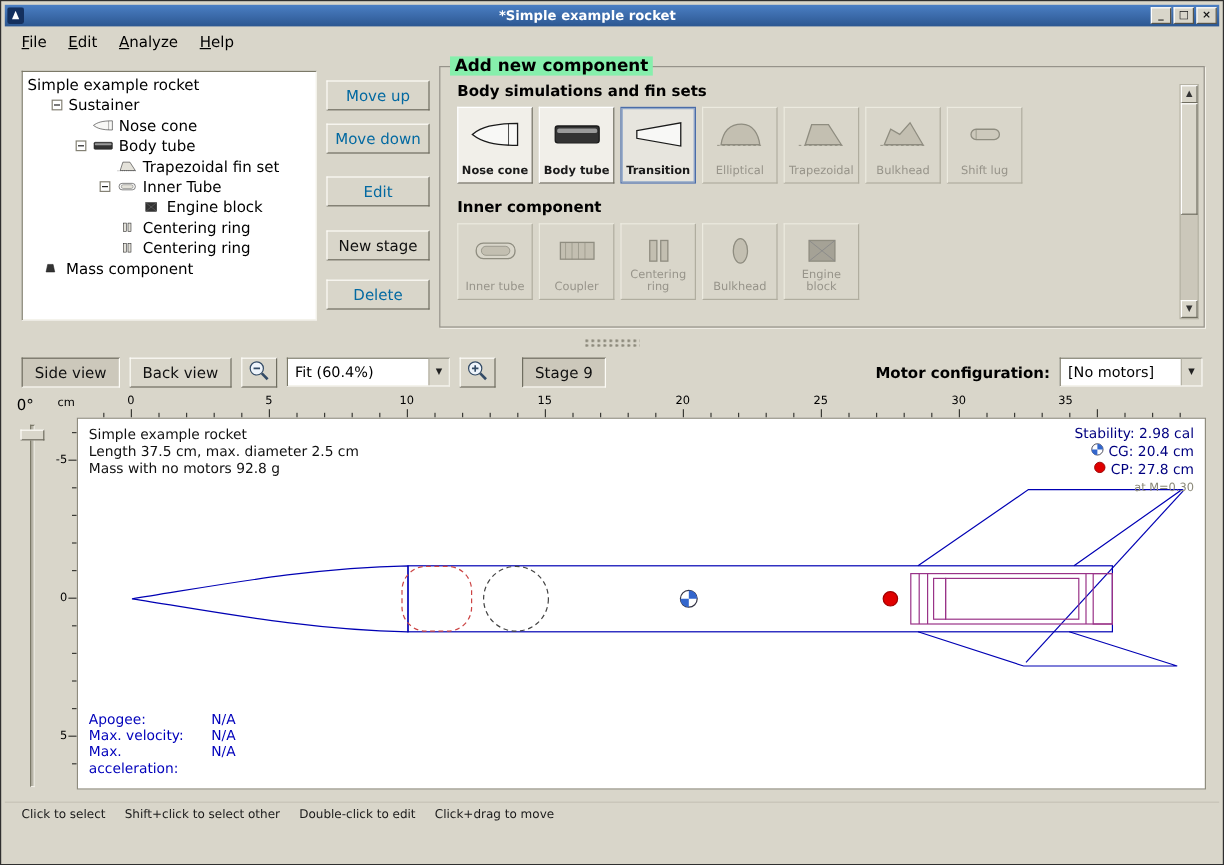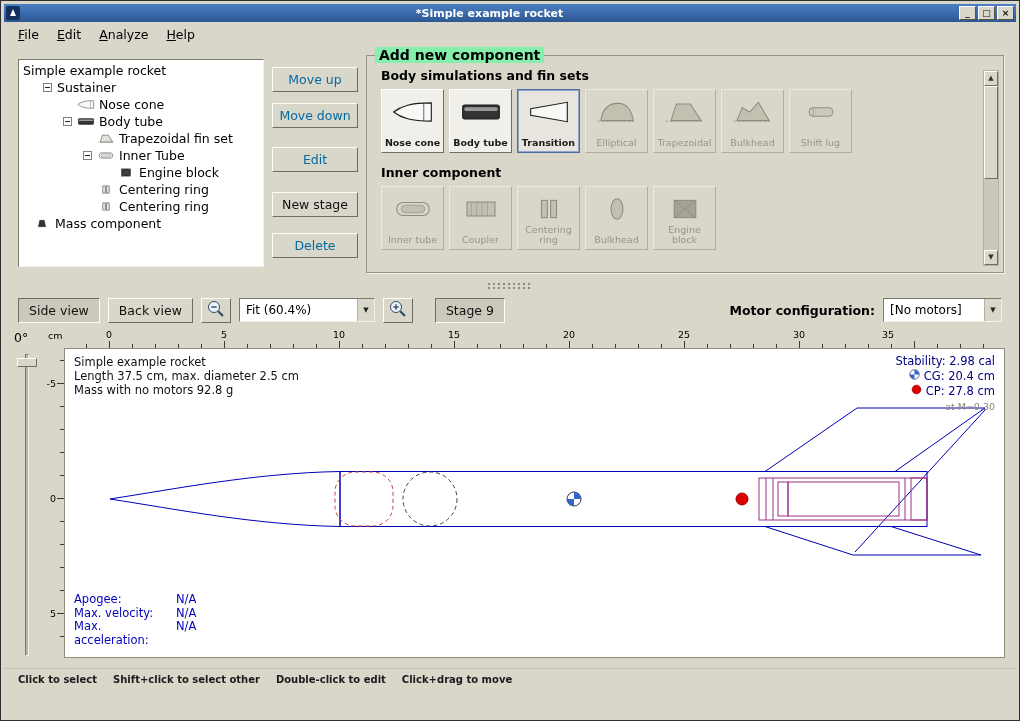--- a/index.html
+++ b/index.html
@@ -94,21 +94,21 @@
   .canvas svg.rocket{position:absolute;inset:0}
   .fig-info{position:absolute;left:9px;top:6px;font-size:11.5px;line-height:14px;color:#111}
   .stab{position:absolute;right:9px;top:5px;text-align:right;font-size:11.5px;line-height:15px;color:#000080}
   .stab-row{display:flex;justify-content:flex-end;align-items:flex-end;gap:4px}
   .stab .mach{font-size:9.5px;color:#8a8878}
   .flight{position:absolute;left:9px;bottom:10px;font-size:11.5px;line-height:13.5px;color:#0000bb}
   .flight-row{display:flex}
   .flight-label{width:102px}
 
   
-  .statusbar{height:22px;display:flex;align-items:center;padding:0 14px;gap:16px;font-size:10px;font-weight:bold;color:#1a1a1a;border-top:1px solid #c6c3b6;flex:none}
+  .statusbar{height:22px;display:flex;align-items:center;padding:0 14px;gap:16px;font-size:10px;font-weight:normal;color:#1a1a1a;border-top:1px solid #c6c3b6;flex:none}
 </style>
 </head>
 <body>
 
 <div class="window">
 
   <div class="titlebar">
     <span class="title-icon">
       <svg viewBox="0 0 14 14" width="14" height="14">
           <rect width="14" height="14" rx="2" fill="#14305e"></rect>

